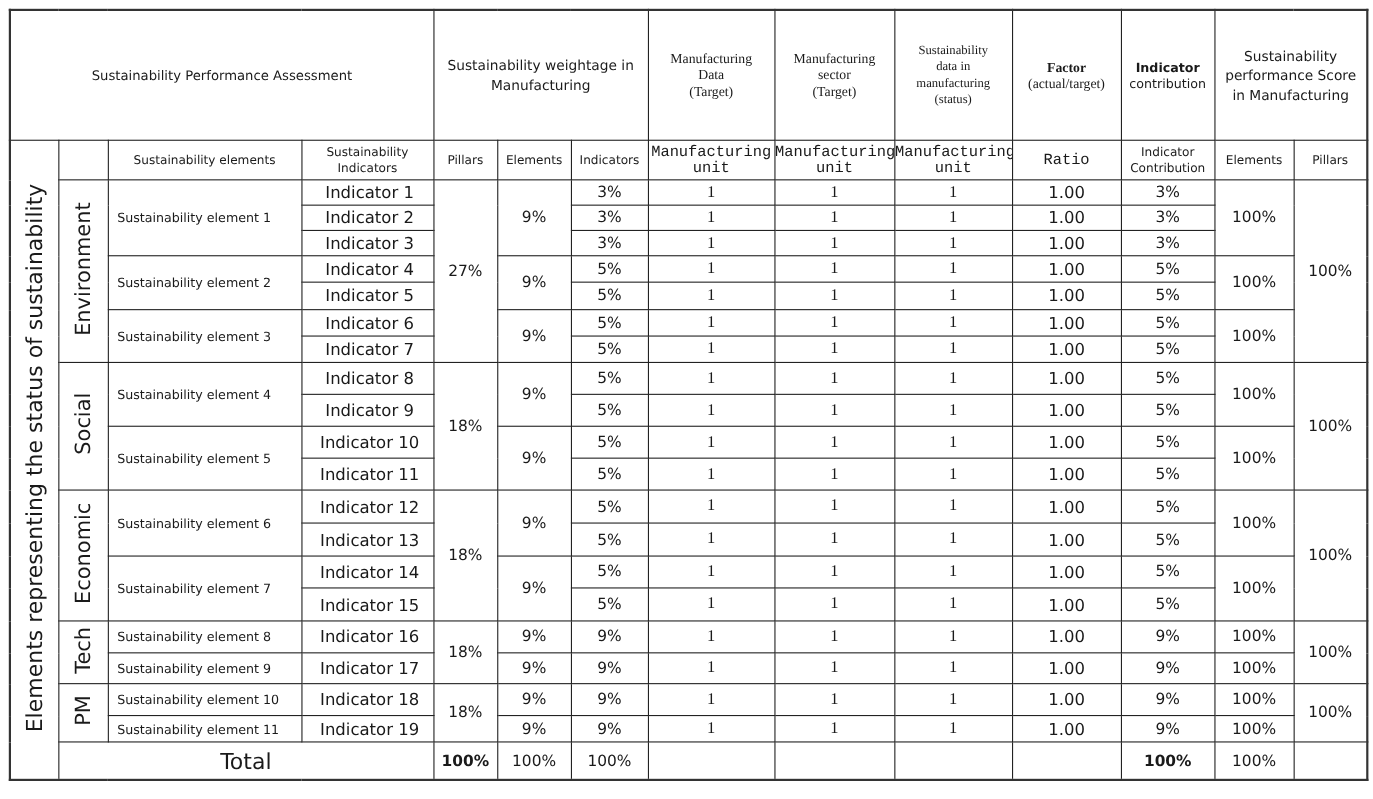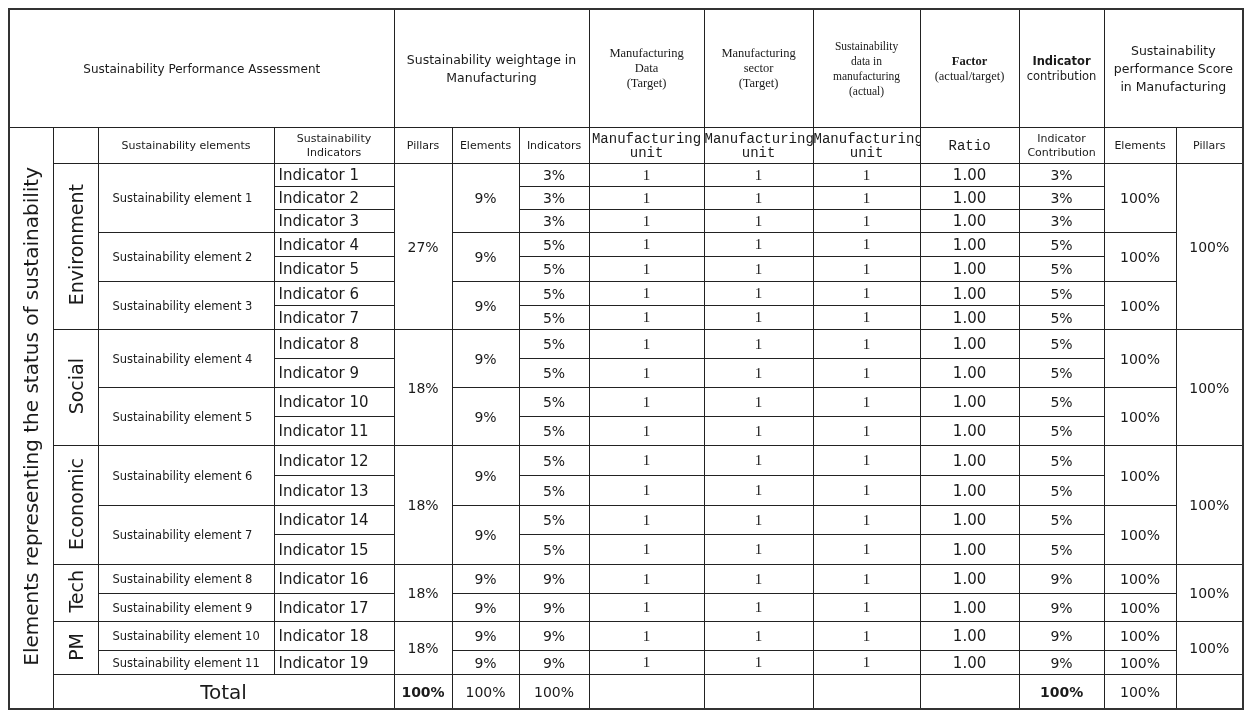--- a/index.html
+++ b/index.html
@@ -12,22 +12,22 @@
   }
   table.sp td { border:1px solid #222; text-align:center; vertical-align:middle; padding:0; overflow:hidden; }
   table.sp { border:2px solid #333; }
   .hdr td { height:117px; }
   .h-main { font-size:12px; }
   .h-sm { font-size:11.5px; line-height:15px; }
   .h-serif { font-family:"Liberation Serif", "DejaVu Serif", serif; font-size:12.5px; line-height:15px; }
   .sub td { height:35px; font-size:11px; line-height:14px; }
   .sub td.serif-cell { font-family:Liberation Mono, monospace; font-size:14px; line-height:14px; }
   .row td { font-size:14px; }
-  .row td.ind { text-align:left; padding-left:4px; font-size:15px; }
-  .row td.elem { text-align:left; padding-left:14px; font-size:11.5px; }
+  .row td.ind { text-align:center; padding-left:4px; font-size:15px; }
+  .row td.elem { text-align:left; padding-left:8px; font-size:11.5px; }
   .row td.num { font-family:"Liberation Serif", "DejaVu Serif", serif; font-size:15px; }
   .row td.pct { font-size:14px; }
   .vert-outer { writing-mode:vertical-rl; transform:rotate(180deg); font-size:20px; white-space:nowrap; display:inline-block; }
   .vert-pillar { writing-mode:vertical-rl; transform:rotate(180deg); font-size:19px; white-space:nowrap; display:inline-block; }
   .total td { height:33px; font-size:14px;margin-left:10px; }
   .total td.total-label { font-size:20px; }
   .bold { font-weight:bold; }
 </style>
 </head>
 <body>
@@ -61,21 +61,21 @@
     </td>
     <td class="h-serif">
       <div>Manufacturing</div>
       <div>sector</div>
       <div>(Target)</div>
     </td>
     <td class="h-serif" style="font-size:11.5px;margin-top:24px;">
       <div>Sustainability</div>
       <div>data in</div>
       <div>manufacturing</div>
-      <div>(actual)</div>
+      <div>(status)</div>
     </td>
     <td class="h-serif">
       <div class="bold">Factor</div>
       <div>(actual/target)</div>
     </td>
     <td class="h-sm">
       <div class="bold">Indicator</div>
       <div>contribution</div>
     </td>
     <td colspan="2" class="h-sm" style="font-size:12.5px;line-height:18px;padding:0 4px;">Sustainability performance Score in Manufacturing</td>

